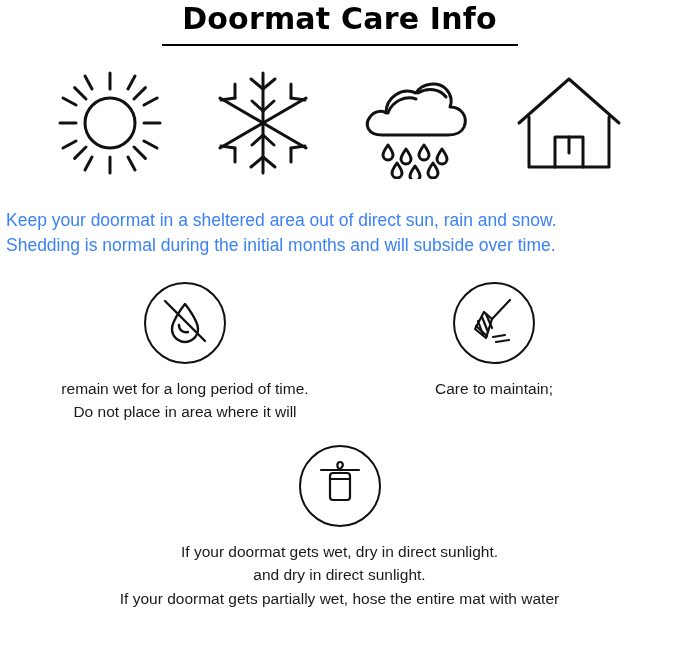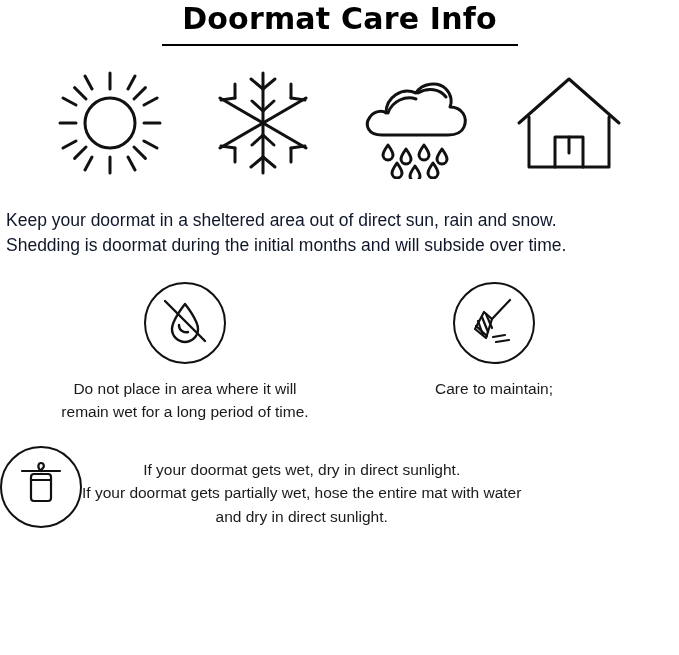--- a/index.html
+++ b/index.html
@@ -61,21 +61,21 @@
 
   
   .intro {
     padding: 24px 6px 0 6px;
     text-align: left;
   }
   .intro p {
     margin: 0;
     font-size: 17.5px;
     line-height: 1.45;
-    color: #0f172a;
+    color: #3b82f6;
     font-family: "Liberation Sans", sans-serif;
   }
 
   
   .two-col {
     display: flex;
     justify-content: space-between;
     padding: 24px 40px 0 40px;
     box-sizing: border-box;
   }
@@ -99,21 +99,21 @@
     margin-top: 14px;
     text-align: center;
     font-size: 15.5px;
     line-height: 1.45;
     color: #1a1a1a;
   }
 
   
   .bottom {
     display: flex;
-    flex-direction: row;
+    flex-direction: column;
     align-items: center;
     padding-top: 22px;
   }
   .bottom .caption {
     margin-top: 13px;
     font-size: 15.5px;
     line-height: 1.5;
   }
   .nowrap { white-space: nowrap; }
 </style>
@@ -211,38 +211,38 @@
           <path d="M44 100 L44 70 L72 70 L72 100"></path>
           <line x1="58" y1="70" x2="58" y2="86"></line>
         </svg>
       </span>
     </div>
 
   </div>
 
   <div class="intro">
     <p>Keep your doormat in a sheltered area out of direct sun, rain and snow.</p>
-    <p>Shedding is doormat during the initial months and will subside over time.</p>
+    <p>Shedding is normal during the initial months and will subside over time.</p>
   </div>
 
   <div class="two-col">
 
     <div class="col">
       <div class="badge">
         <span>
           <svg width="62" height="62" viewBox="0 0 62 62" fill="none" stroke="#111" stroke-width="2.4" stroke-linecap="round" stroke-linejoin="round">
             <path d="M31 14 C31 14 18 30 18 39 a13 13 0 0 0 26 0 c0-9-13-25-13-25 z"></path>
             <path d="M34 42 a7 7 0 0 1 -9 -7"></path>
             <line x1="11" y1="11" x2="51" y2="51"></line>
           </svg>
         </span>
       </div>
       <div class="caption">
+        <div>remain wet for a long period of time.</div>
         <div>Do not place in area where it will</div>
-        <div>remain wet for a long period of time.</div>
       </div>
     </div>
 
     <div class="col">
       <div class="badge">
         <span>
           <svg width="62" height="62" viewBox="0 0 62 62" fill="none" stroke="#111" stroke-width="2.2" stroke-linecap="round" stroke-linejoin="round">
             <line x1="47" y1="10" x2="29" y2="29"></line>
             <path d="M29 29 L21 22 L12 39 L23 48 Z"></path>
             <line x1="15" y1="31" x2="20" y2="45"></line>
@@ -267,18 +267,18 @@
         <svg width="62" height="62" viewBox="0 0 62 62" fill="none" stroke="#111" stroke-width="2.2" stroke-linecap="round" stroke-linejoin="round">
           <line x1="12" y1="17" x2="50" y2="17"></line>
           <path d="M31 17 C27 14 28 9 31 9 c3 0 4 4 1 6"></path>
           <rect x="21" y="20" width="20" height="27" rx="3"></rect>
           <line x1="21" y1="26" x2="41" y2="26"></line>
         </svg>
       </span>
     </div>
     <div class="caption">
       <div class="nowrap">If your doormat gets wet, dry in direct sunlight.</div>
+      <div class="nowrap">and dry in direct sunlight.</div>
       <div class="nowrap">If your doormat gets partially wet, hose the entire mat with water</div>
-      <div class="nowrap">and dry in direct sunlight.</div>
     </div>
   </div>
 
 </div>
 
 </body></html>

